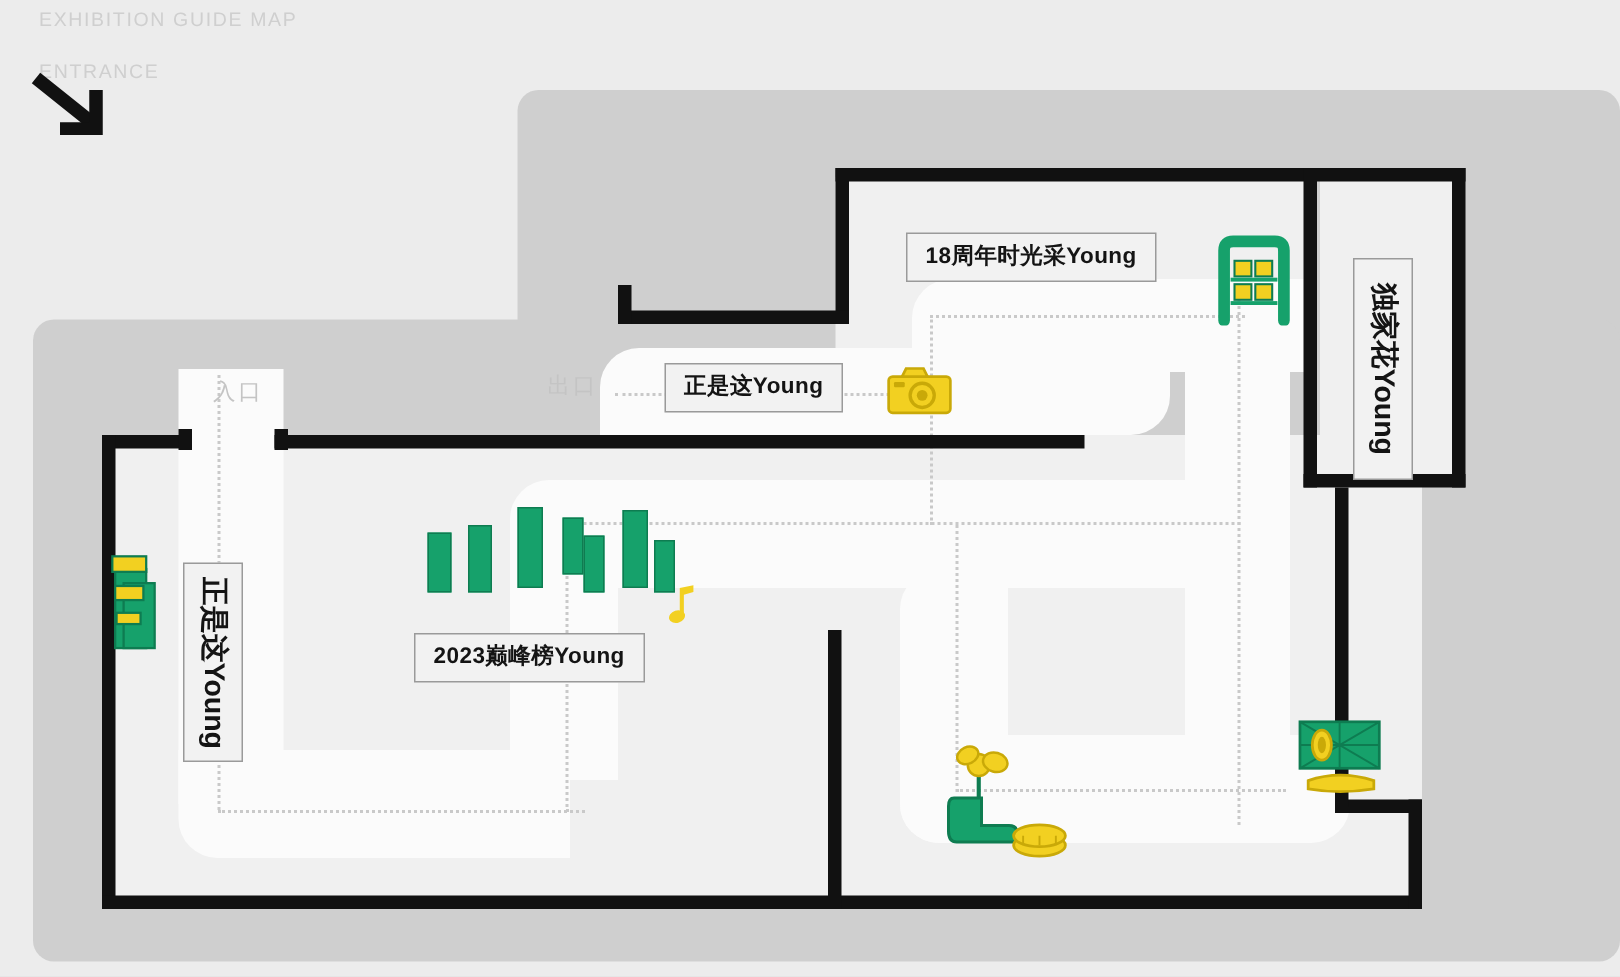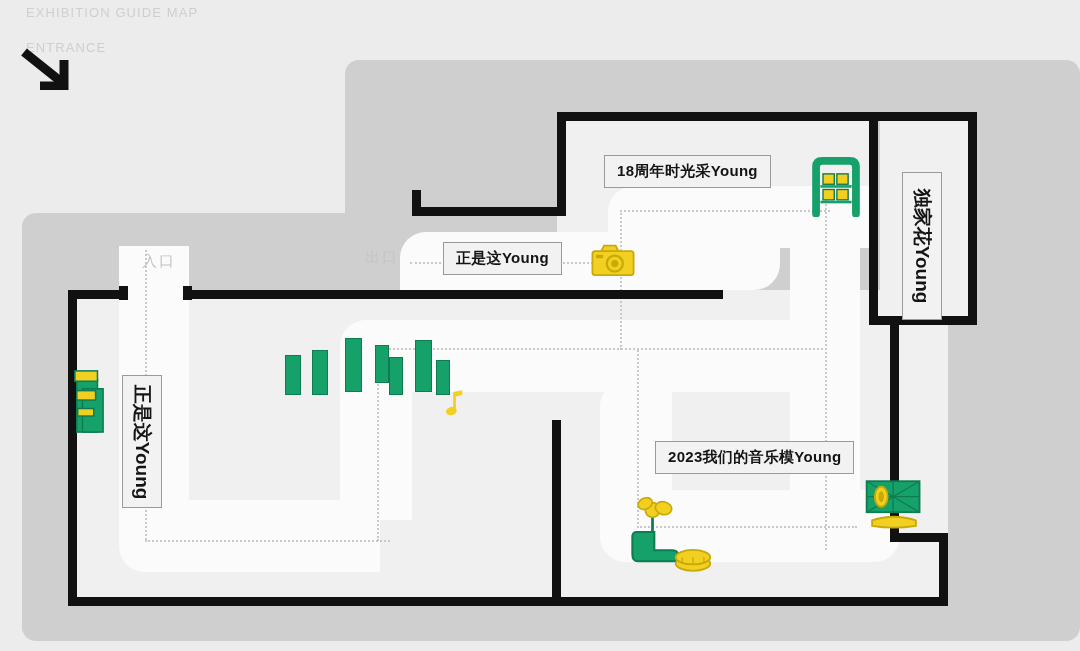--- a/index.html
+++ b/index.html
@@ -216,22 +216,22 @@
   <div class="wall" style="left:890px; top:325px; width:9px; height:213px;"></div>
   <div class="wall" style="left:552px; top:420px; width:9px; height:186px;"></div>
 
   <div class="ghost" style="left:142px; top:252px;">入口</div>
   <div class="ghost" style="left:365px; top:248px;">出口</div>
 
   <div class="lbl" style="left:604px; top:155px;">18周年时光采Young</div>
 
   <div class="lbl" style="left:443px; top:242px;">正是这Young</div>
 
-
-  <div class="lbl" style="left:655px; top:441px;">2023我们的音乐模Young</div>
+  <div class="lbl" style="left:276px; top:422px;">2023巅峰榜Young</div>
+
 
   <div class="lbl-v" style="left:902px; top:172px; width:40px; height:148px;">
     <span>独家花Young</span>
   </div>
 
   <div class="lbl-v" style="left:122px; top:375px; width:40px; height:133px;">
     <span>正是这Young</span>
   </div>
 
   <svg class="icn" viewBox="0 0 60 68" style="left:810px; top:155px; width:52px; height:62px;">

